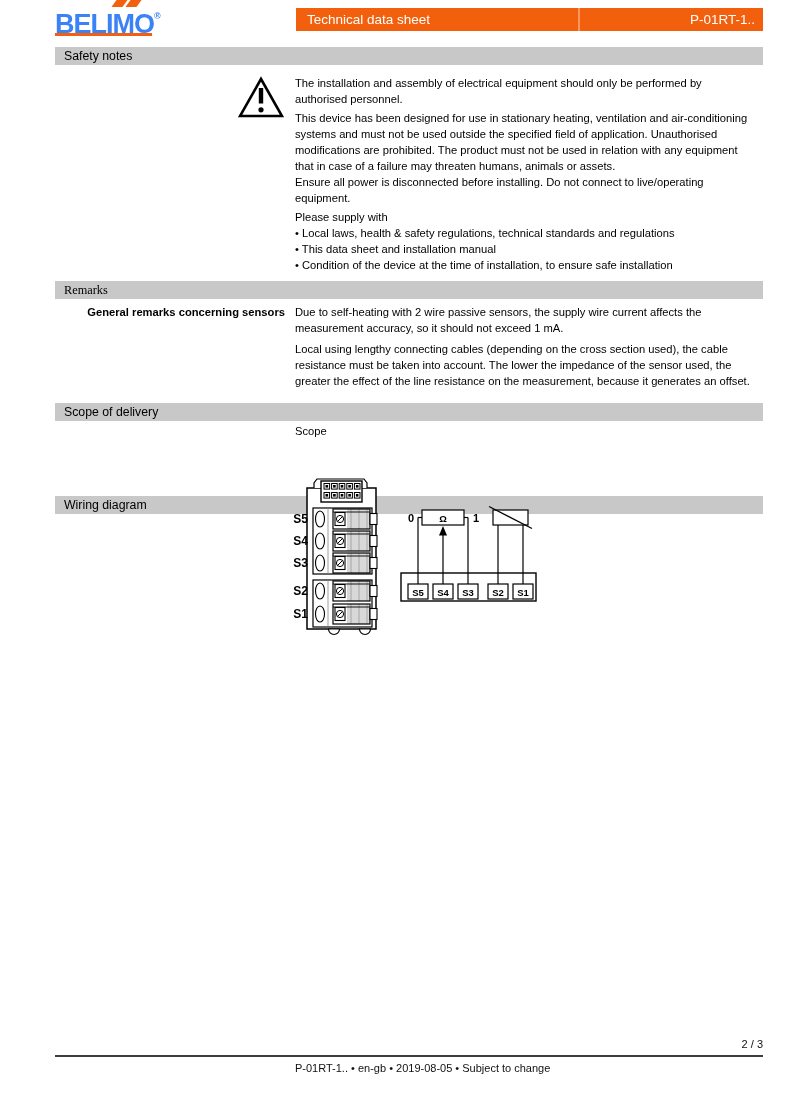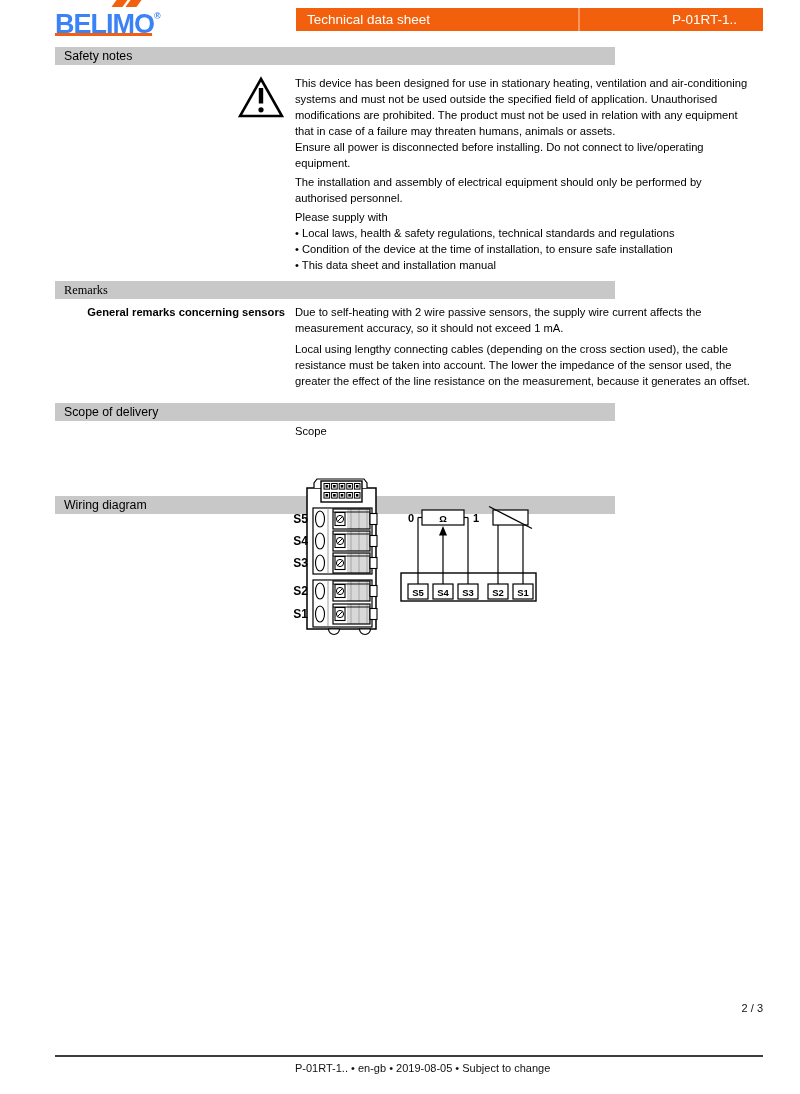--- a/index.html
+++ b/index.html
@@ -16,27 +16,27 @@
   }
   .logo-reg { font-size:9px; font-weight:700; vertical-align:14px; letter-spacing:0; }
   .logo-slash { position:absolute; top:0; width:11px; height:7px; background:#F2600D; transform:skewX(-36deg); }
   .slash-1 { left:59px; } .slash-2 { left:73px; }
   .logo-underline { position:absolute; left:0; top:33px; width:97px; height:3px; background:#F2600D; }
 
   .title-bar {
     position:absolute; left:296px; top:8px; width:467px; height:23px;
     background:#F2600D; color:#fff; font-size:13.5px;
     display:flex; align-items:center; justify-content:space-between;
-    padding:0 26px 0 11px;
+    padding:0 8px 0 11px;
   }
   .title-bar .divider { position:absolute; left:282px; top:0; width:2px; height:23px; background:rgba(255,255,255,.35); }
 
   
   .section-bar {
-    position:absolute; left:55px; width:560px; height:18px; background:#C8C8C8;
+    position:absolute; left:55px; width:708px; height:18px; background:#C8C8C8;
     font-size:12.3px; line-height:18px; padding-left:9px; color:#000;
   }
   .bar-safety { top:47px; } .bar-remarks { top:281px;font-family:Liberation Serif, serif; }
   .bar-scope { top:403px; } .bar-wiring { top:452px;margin-top:44px; }
 
   
   .body-col { position:absolute; left:295px; width:490px; font-size:11.2px; line-height:16px; }
   .safety-col { top:75px; }
   .remarks-col { top:304px; }
   .scope-col { top:423px; }
@@ -54,21 +54,21 @@
   .device-fig { position:absolute; left:283px; top:473px; }
   .schem-fig  { position:absolute; left:398px; top:503px; }
   .fig-label { font-weight:700; font-size:12px; font-family:"Liberation Sans", sans-serif; }
   .term-label { font-weight:700; font-size:9.5px; font-family:"Liberation Sans", sans-serif; }
   .schem-small { font-weight:700; font-size:11px; font-family:"Liberation Sans", sans-serif; }
 
   
   .footer-rule { position:absolute; left:55px; top:1055px; width:708px; height:2px; background:#3d3d3d; }
   .footer-site { position:absolute; left:55px; top:1062px; font-size:11px; color:#F2600D; text-decoration:none;margin-top:36px; }
   .footer-info { position:absolute; left:295px; top:1062px; font-size:11px; color:#111; }
-  .footer-page { position:absolute; right:37px; top:1002px; font-size:11px; color:#111;margin-left:44px; }
+  .footer-page { position:absolute; right:37px; top:1038px; font-size:11px; color:#111;margin-left:44px; }
 </style>
 </head>
 <body>
 
 <div class="page">
 
   <div class="logo">
     <div class="logo-slash slash-1"></div>
     <div class="logo-slash slash-2"></div>
     <div class="logo-word"><span>BELIMO</span><span class="logo-reg">®</span></div>
@@ -83,32 +83,32 @@
 
   <div class="section-bar bar-safety">Safety notes</div>
 
   <svg class="warning" width="46" height="46" viewBox="0 0 46 46">
     <path d="M23,4 L44,41 L2,41 Z" fill="none" stroke="#000" stroke-width="2.6" stroke-linejoin="miter"></path>
     <rect x="20.8" y="13" width="4.4" height="15.5" fill="#000"></rect>
     <circle cx="23" cy="34.8" r="2.6" fill="#000"></circle>
   </svg>
 
   <div class="body-col safety-col">
+    <div class="para">The installation and assembly of electrical equipment should only be performed by
+authorised personnel.</div>
     <div class="para">This device has been designed for use in stationary heating, ventilation and air-conditioning
 systems and must not be used outside the specified field of application. Unauthorised
 modifications are prohibited. The product must not be used in relation with any equipment
 that in case of a failure may threaten humans, animals or assets.
 Ensure all power is disconnected before installing. Do not connect to live/operating
 equipment.</div>
-    <div class="para">The installation and assembly of electrical equipment should only be performed by
-authorised personnel.</div>
     <div class="bullet-line">Please supply with</div>
     <div class="bullet-line">• Local laws, health &amp; safety regulations, technical standards and regulations</div>
+    <div class="bullet-line">• This data sheet and installation manual</div>
     <div class="bullet-line">• Condition of the device at the time of installation, to ensure safe installation</div>
-    <div class="bullet-line">• This data sheet and installation manual</div>
   </div>
 
   <div class="section-bar bar-remarks">Remarks</div>
   <div class="remark-label">General remarks concerning sensors</div>
   <div class="body-col remarks-col">
     <div class="para">Due to self-heating with 2 wire passive sensors, the supply wire current affects the
 measurement accuracy, so it should not exceed 1 mA.</div>
     <div class="para">Local using lengthy connecting cables (depending on the cross section used), the cable
 resistance must be taken into account. The lower the impedance of the sensor used, the
 greater the effect of the line resistance on the measurement, because it generates an offset.</div>

